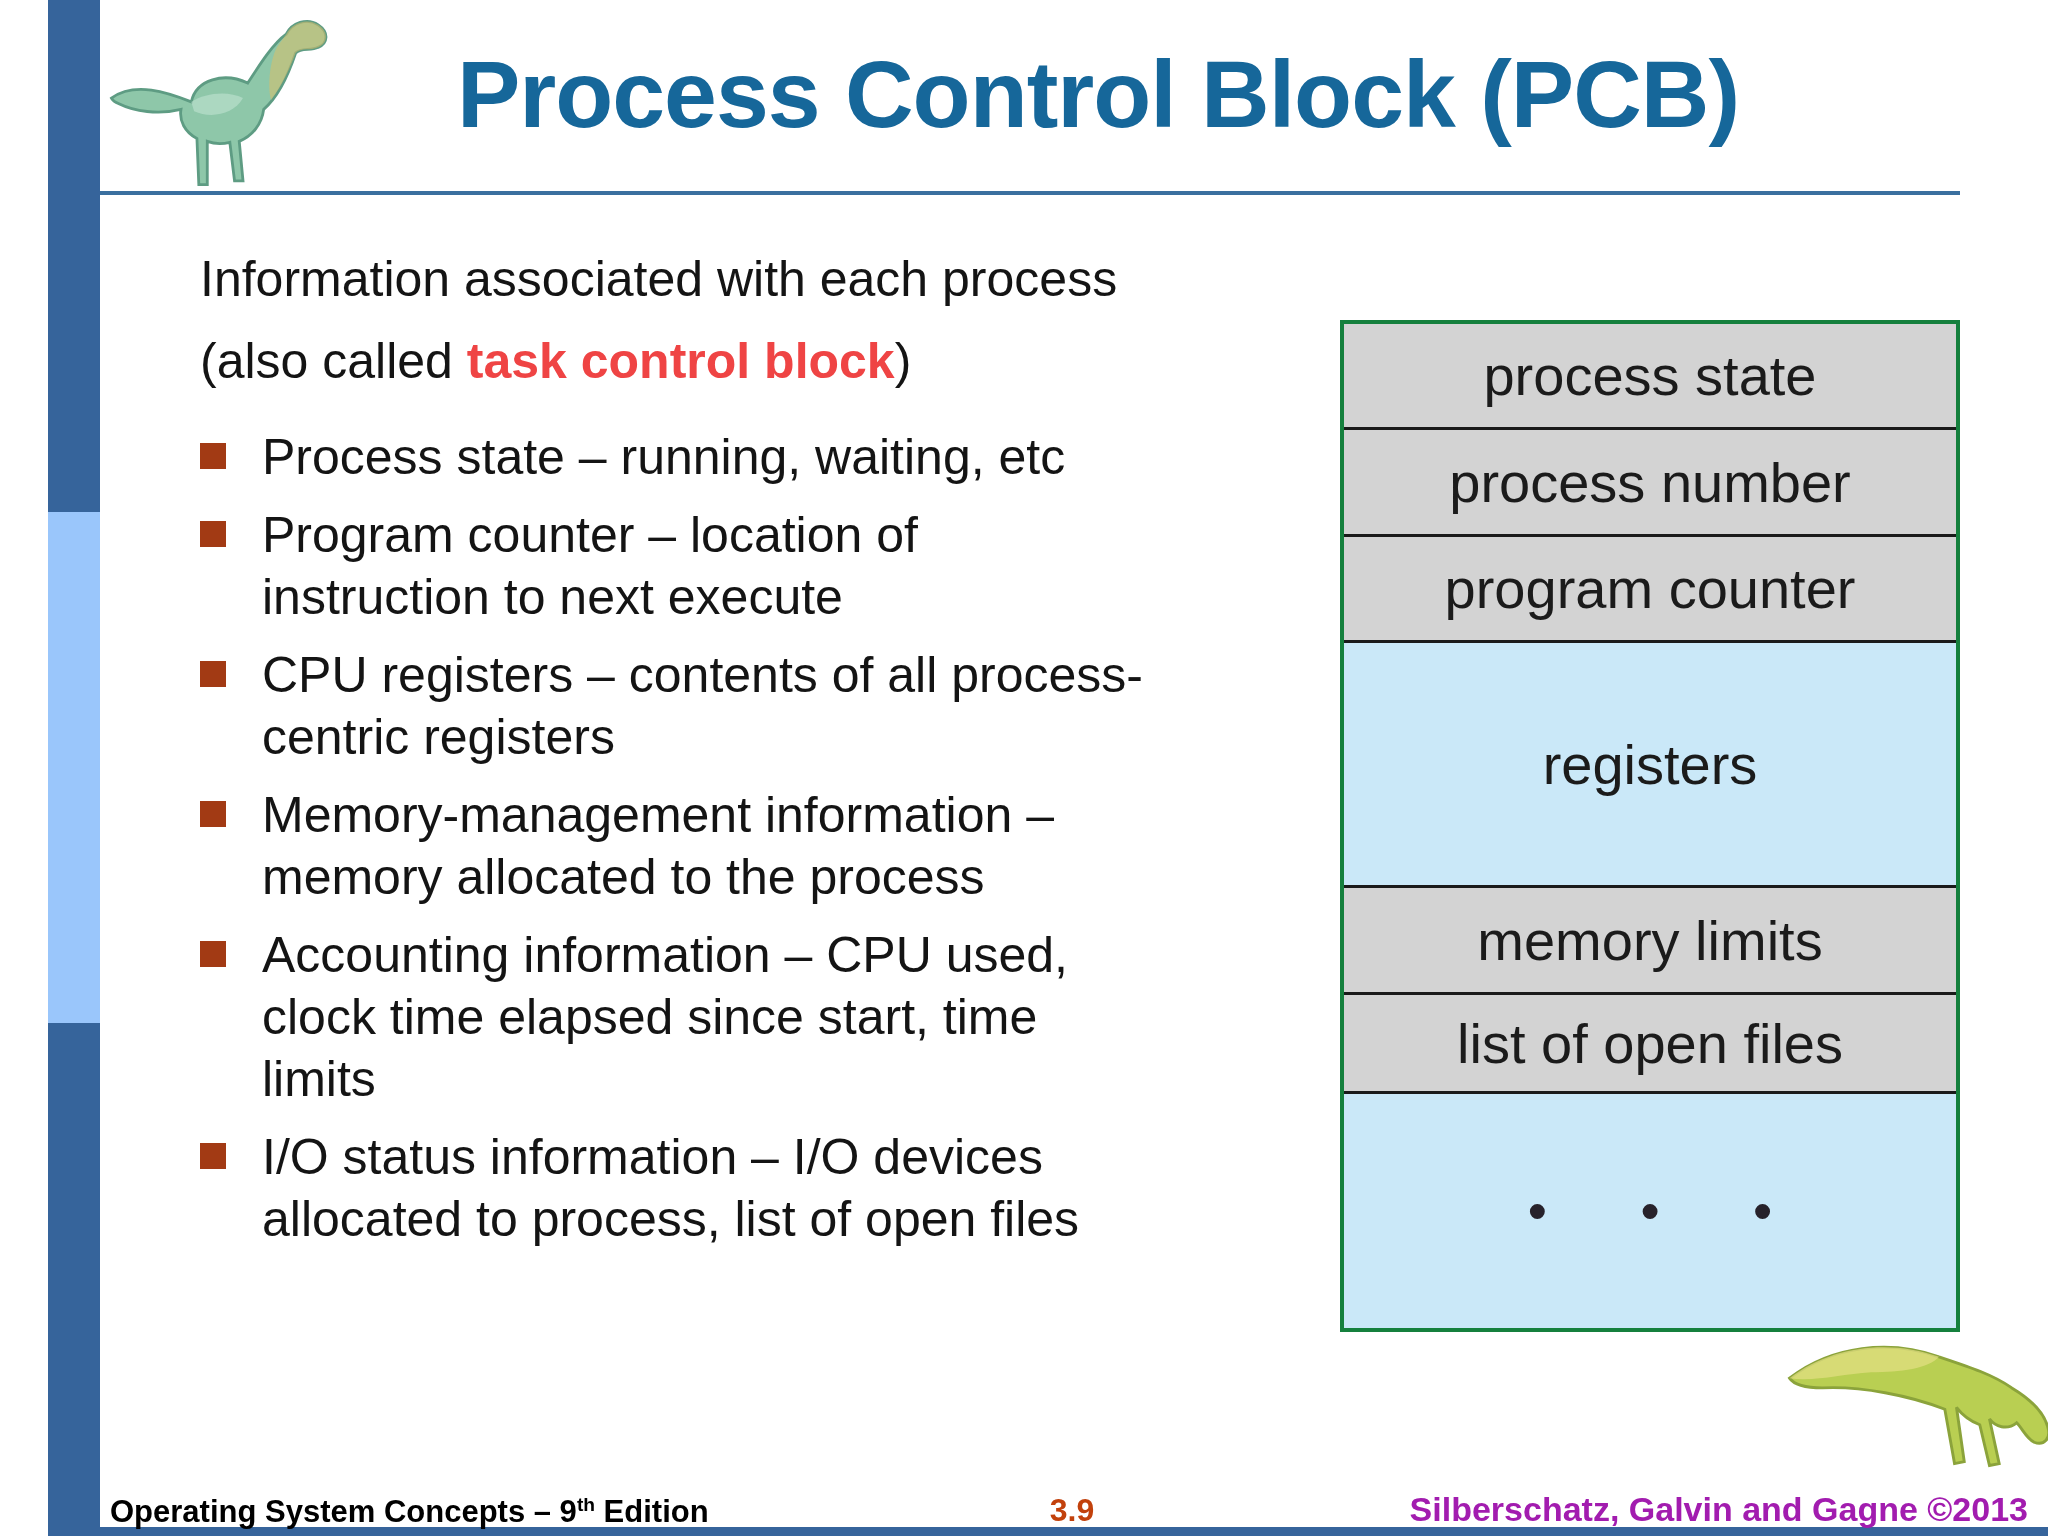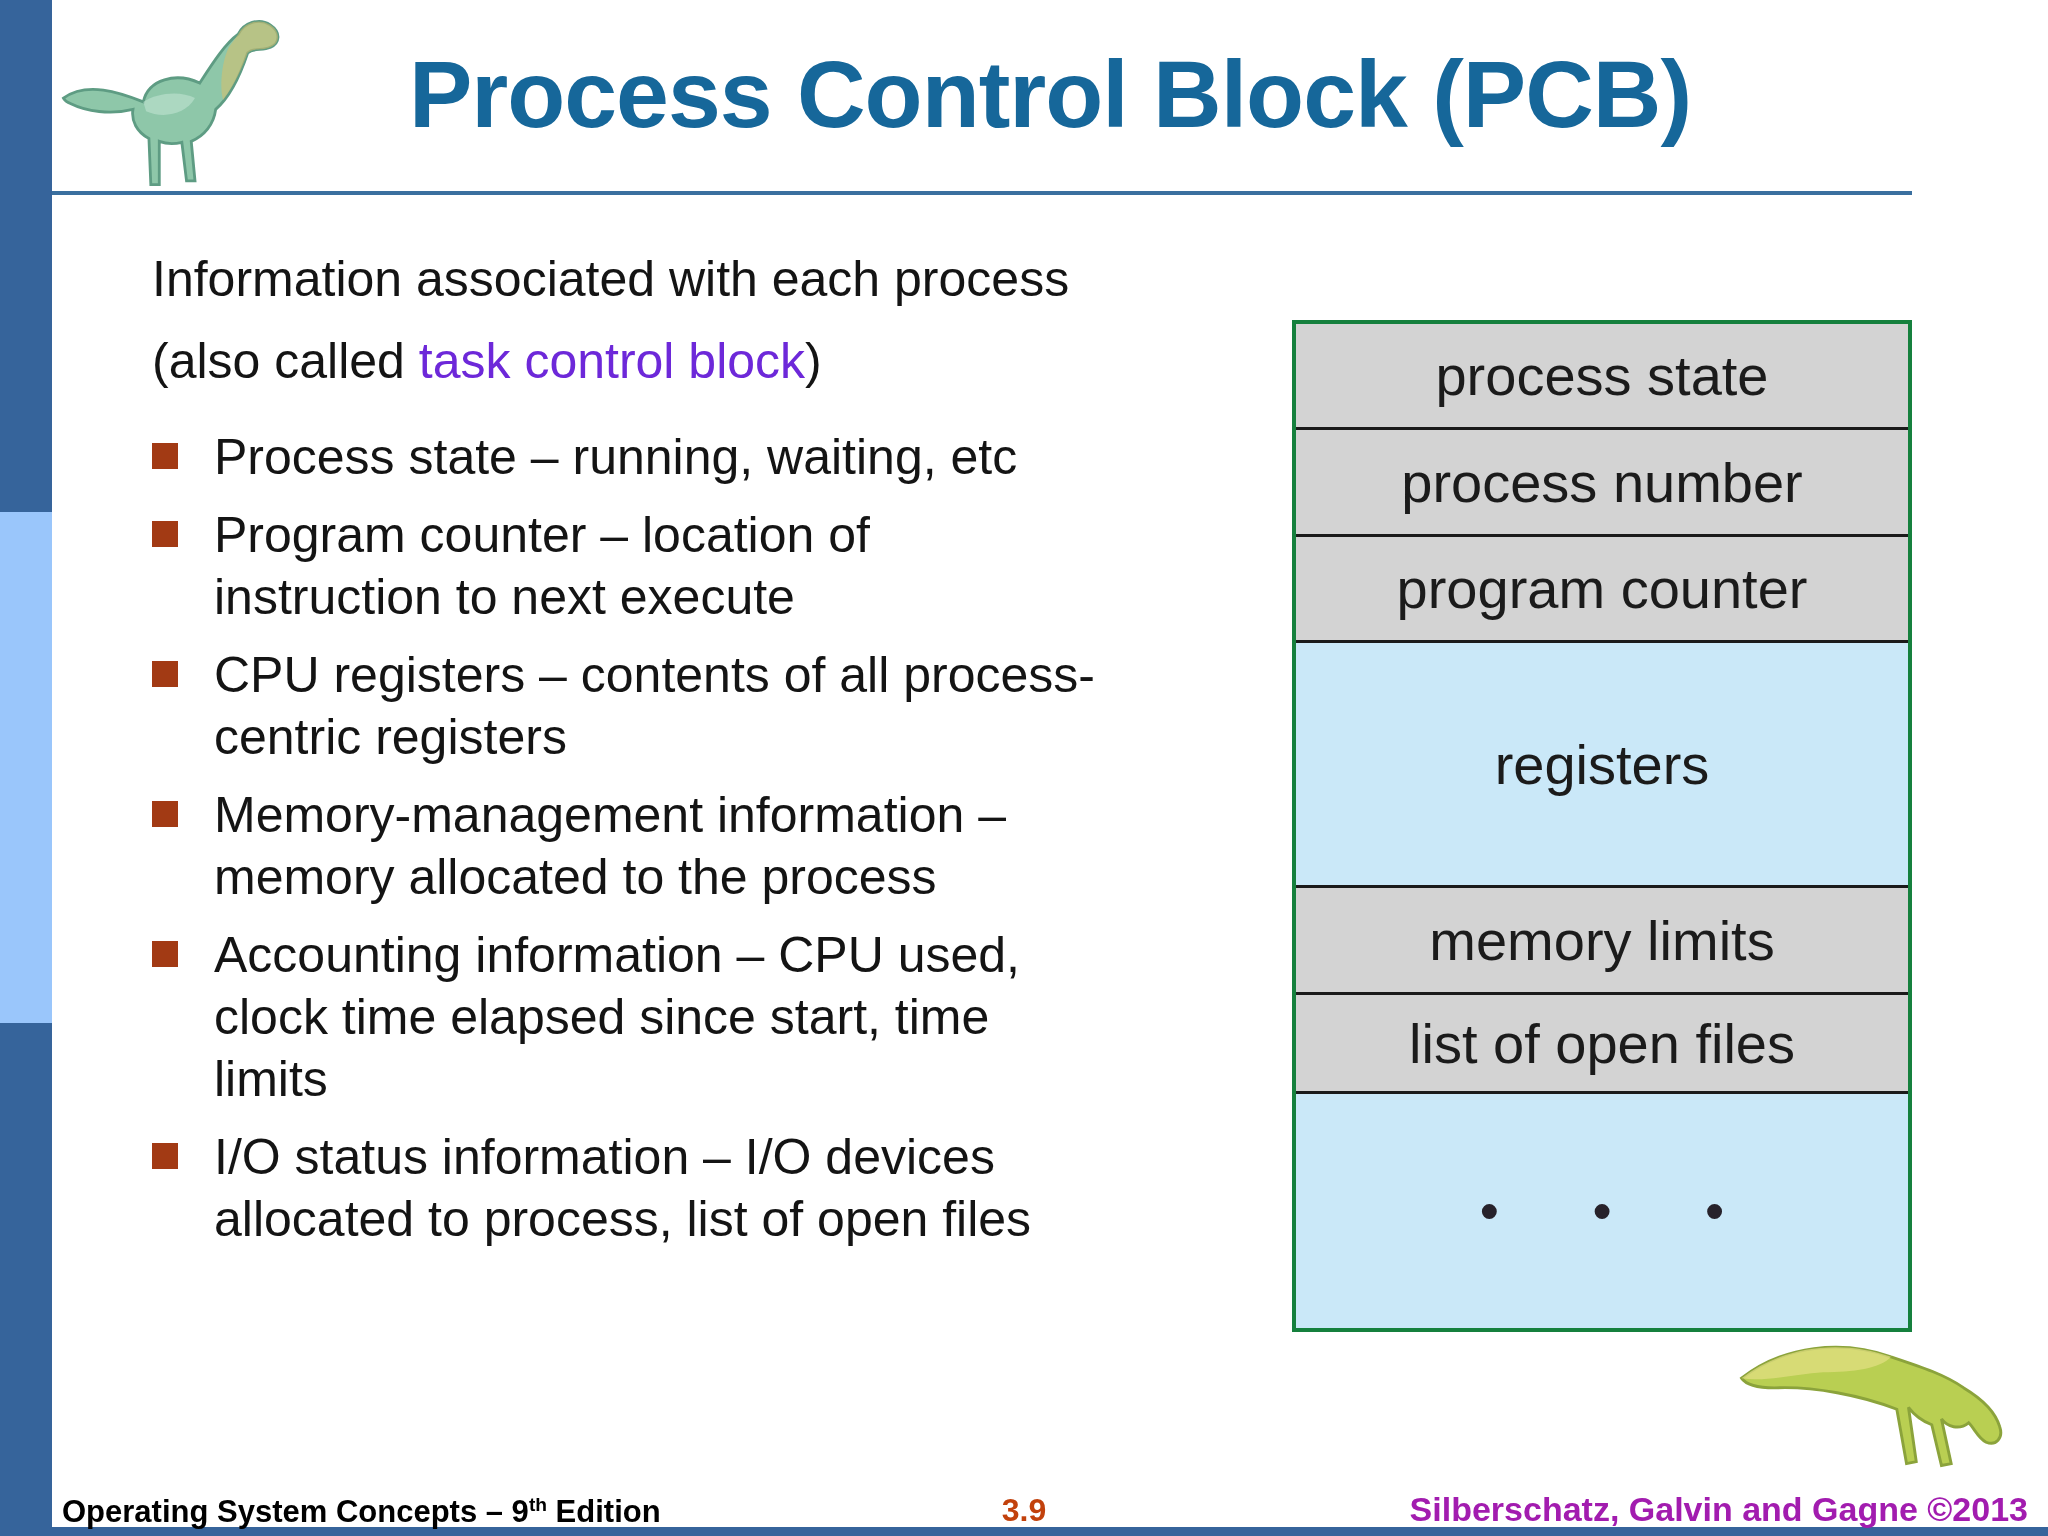--- a/index.html
+++ b/index.html
@@ -3,21 +3,21 @@
 <meta charset="utf-8">
 <style>
   html,body{margin:0;padding:0;}
   body{
     width:2048px;height:1536px;
     font-family:"Liberation Sans", sans-serif;
     background:#ffffff;
     position:relative;
     overflow:hidden;
   }
-  .slide{position:absolute;inset:0;}
+  .slide{position:absolute;inset:0;margin-left:48px;}
 
   
   .bar{position:absolute;left:0;width:52px;}
   .bar.top{top:0;height:512px;background:#36649b;}
   .bar.mid{top:512px;height:511px;background:#9ac6fb;}
   .bar.bot{top:1023px;height:513px;background:#36649b;}
   .bottom-strip{position:absolute;left:0;bottom:0;width:2048px;height:9px;background:#36649b;}
 
   
   .title{
@@ -27,21 +27,21 @@
     color:#16679a;
   }
   .rule{
     position:absolute;left:52px;top:191px;width:1860px;height:4px;
     background:#3a6f9f;
   }
 
   
   .content{position:absolute;left:152px;top:238px;width:1130px;color:#141414;}
   .intro{margin:0 0 24px 0;font-size:50px;line-height:82px;}
-  .intro .hl{color:#6d28d9;font-weight:normal;}
+  .intro .hl{color:#ef4444;font-weight:bold;}
   .bullet{position:relative;margin:0 0 16px 62px;font-size:50px;line-height:62px;}
   .bullet .sq{
     position:absolute;left:-62px;top:17px;width:26px;height:26px;
     background:#a23a14;display:block;
   }
   .btext{white-space:pre-line;display:block;}
 
   
   .pcb{
     position:absolute;left:1292px;top:320px;width:620px;height:1012px;

